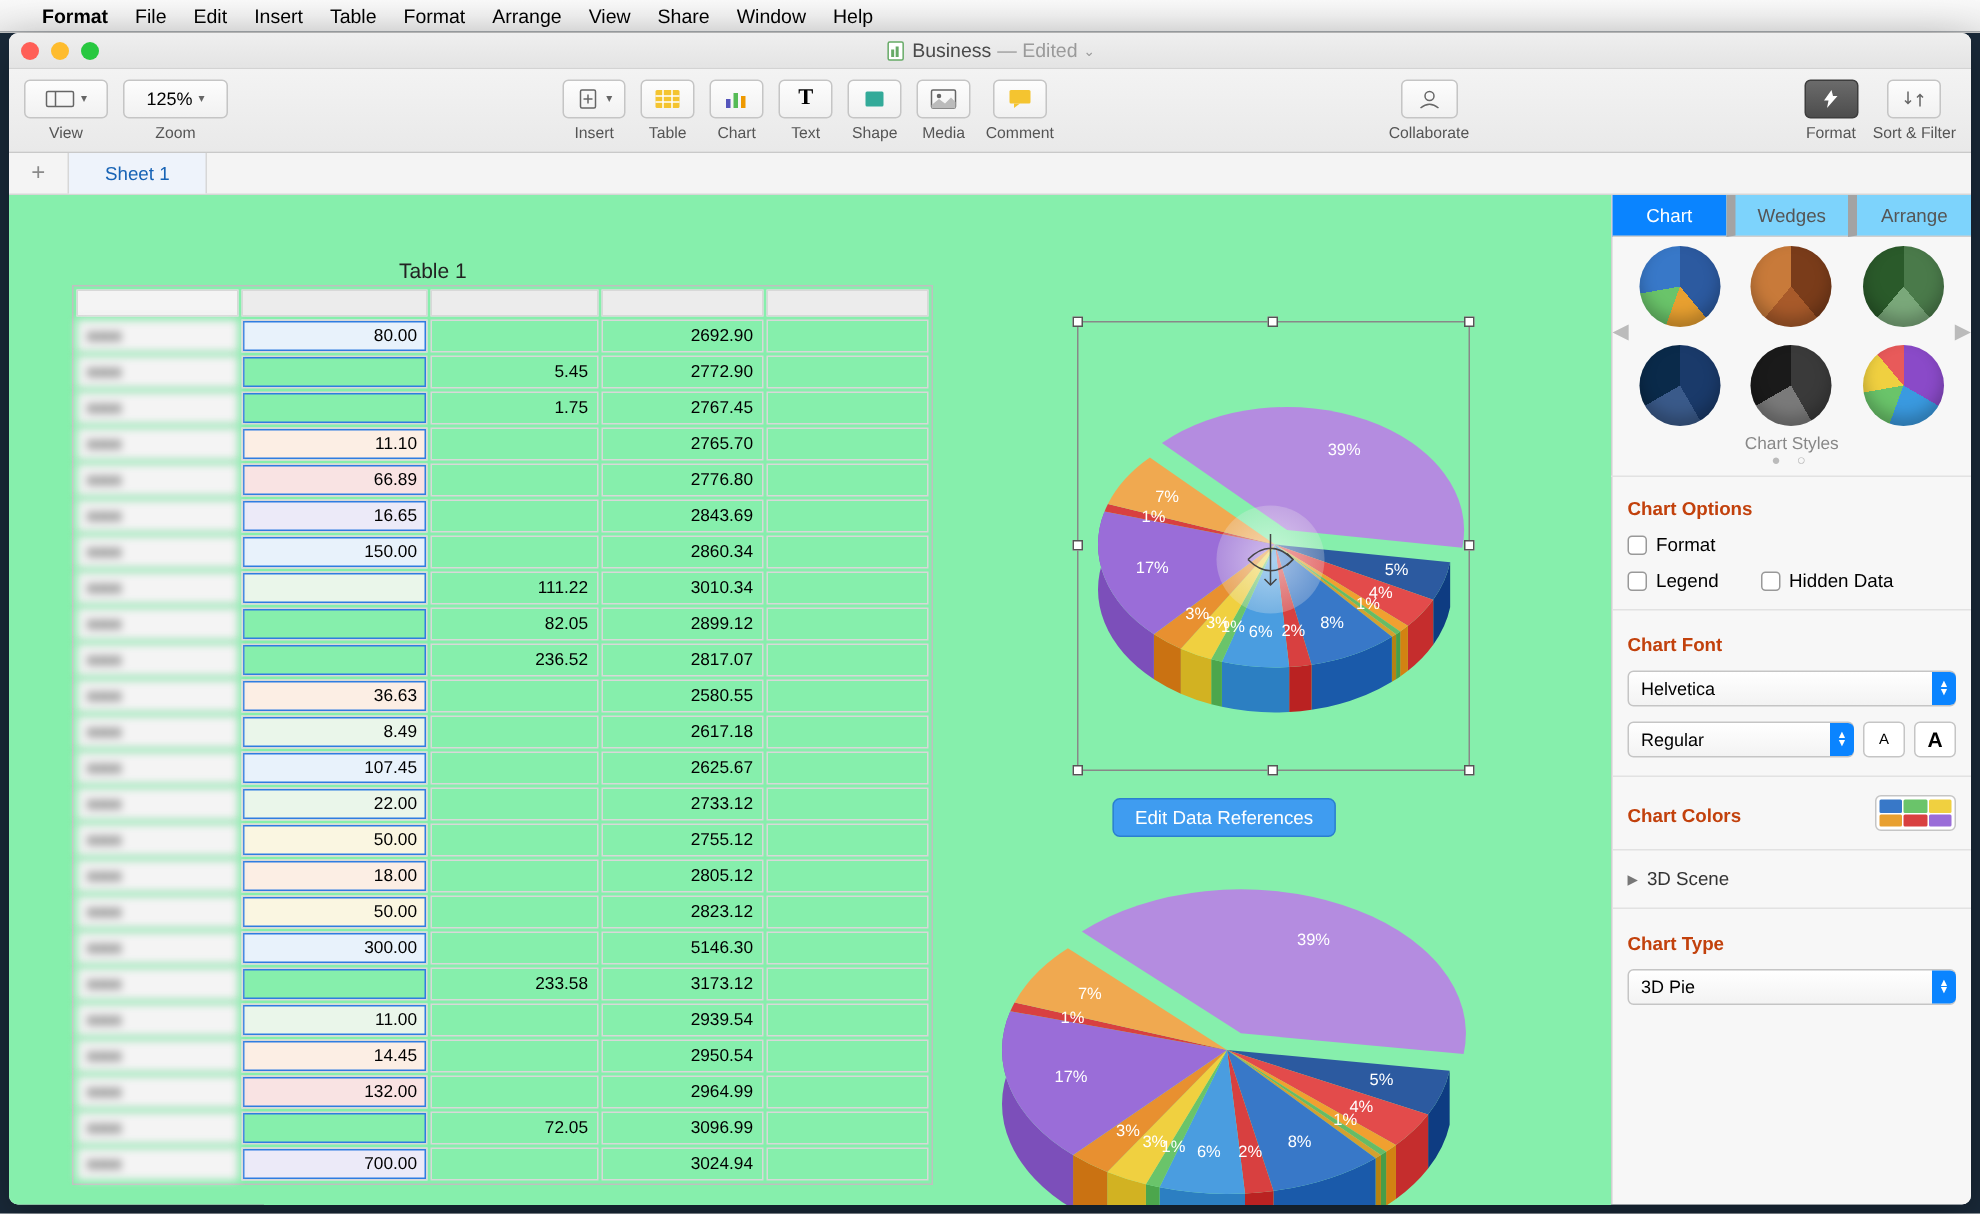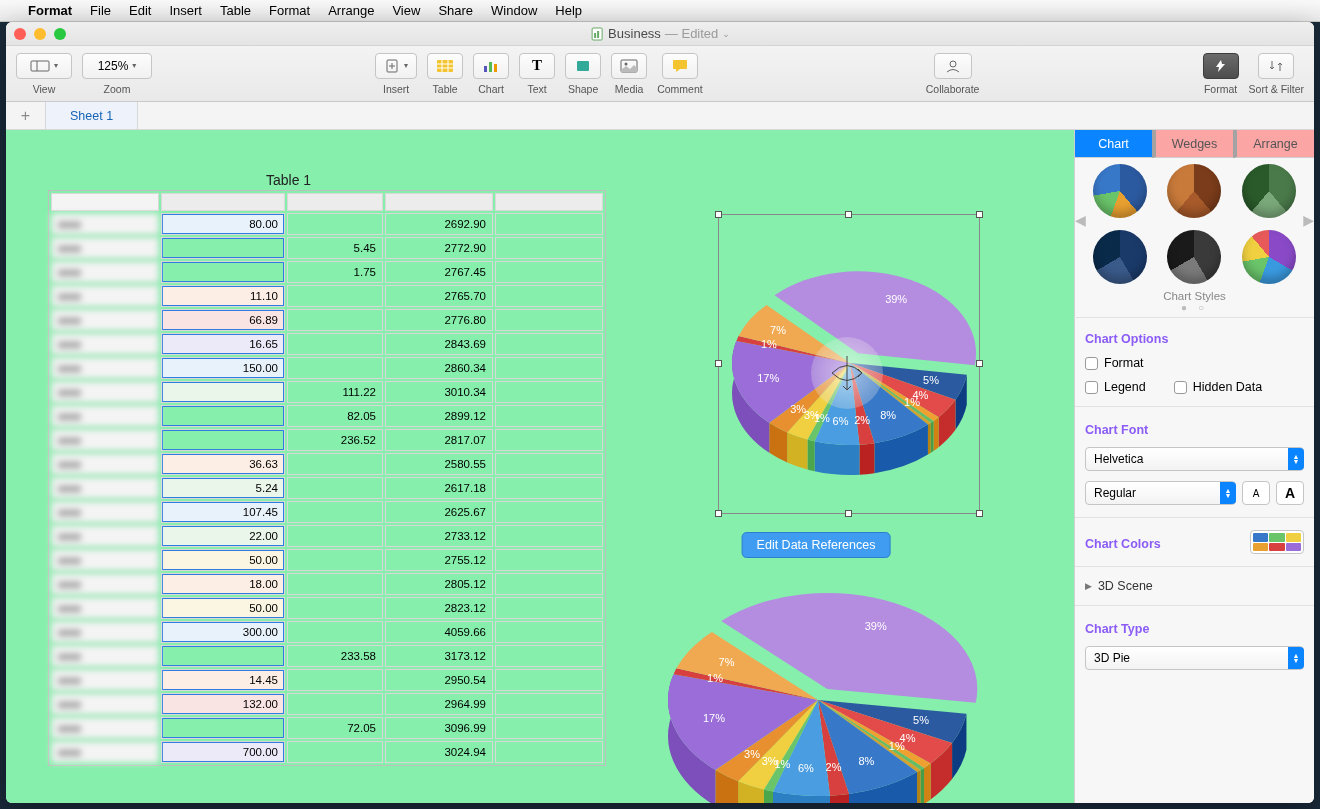--- a/index.html
+++ b/index.html
@@ -37,21 +37,21 @@
 
 .workarea { flex:1; display:flex; overflow:hidden;}
 .canvas { flex:1; background:#86efac; position:relative; overflow:auto;}
 
 .table-title { position:absolute; left:260px; top:42px; font-size:14px; color:#222;}
 
 .sheet { position:absolute; left:42px; top:60px; border:1px solid #bfbfbf; font-size:11.5px; }
 .sheet th, .sheet td { border:1px solid #d8d8d8; height:22px; padding:0 6px; }
 .sheet .colA{ width:108px; background:#f4f4f4;} 
 .sheet .colB{ width:124px; text-align:right; }
-.sheet .colC{ width:96px; text-align:right; }
+.sheet .colC{ width:112px; text-align:right; }
 .sheet .colD{ width:108px; text-align:right; }
 .sheet .colE{ width:108px; }
 .sheet thead th{ background:#ececec; height:18px;}
 .sheet tbody tr td:first-child{ background:#f4f4f4; filter:blur(3px); }
 .sheet .bsel td:nth-child(2){ box-shadow: inset 0 0 0 1px #2f7de1; }
 .sheet .tint-blue td:nth-child(2){ background:#e8f2fb;}
 .sheet .tint-peach td:nth-child(2){ background:#fceee4;}
 .sheet .tint-pink td:nth-child(2){ background:#f9e3e3;}
 .sheet .tint-lav td:nth-child(2){ background:#eceaf8;}
 .sheet .tint-grn td:nth-child(2){ background:#eaf6ea;}
@@ -63,32 +63,32 @@
 .h-tl{left:-4px;top:-4px;} .h-tr{right:-4px;top:-4px;} .h-bl{left:-4px;bottom:-4px;} .h-br{right:-4px;bottom:-4px;}
 .h-t{left:50%;top:-4px;margin-left:-4px;} .h-b{left:50%;bottom:-4px;margin-left:-4px;}
 .h-l{left:-4px;top:50%;margin-top:-4px;} .h-r{right:-4px;top:50%;margin-top:-4px;}
 
 .pie-lbl { font: 11px Helvetica, Arial; fill:#fff; font-weight:500; }
 
 .edit-ref { position:absolute; left:50%; transform:translateX(-50%); top:-6px; background:#3f9cf0; color:#fff; padding:5px 14px; border-radius:5px; border:1px solid #2a7fcf; font-size:12.5px;}
 
 .inspector { width:240px; background:#f7f7f7; border-left:1px solid #d0d0d0; display:flex; flex-direction:column; font-size:12.5px;}
 .insp-tabs { display:flex; height:28px;}
-.insp-tab { flex:1; display:flex; align-items:center; justify-content:center; border-bottom:1px solid #d0d0d0; color:#555; background:#fca5a5; border-left:4px solid #a3a3a3;}
+.insp-tab { flex:1; display:flex; align-items:center; justify-content:center; border-bottom:1px solid #d0d0d0; color:#555; background:#7dd3fc; border-left:6px solid #a3a3a3;}
 .insp-tab:first-child{border-left:none;}
 .insp-tab.active{ background:#0a84ff; color:#fff;}
 .insp-body{ padding:8px 10px 14px; display:flex; flex-direction:column; gap:10px; overflow:auto;}
 .chart-styles { position:relative; padding:6px 14px 2px;}
 .style-grid { display:grid; grid-template-columns:repeat(3,1fr); gap:12px; justify-items:center;}
 .style-sw { width:54px; height:54px; border-radius:50%; position:relative; box-shadow: inset 0 -6px 10px rgba(0,0,0,.25);}
 .style-cap { text-align:center; color:#888; font-size:11.5px; margin-top:6px;}
 .style-dots{ text-align:center; color:#bbb; letter-spacing:4px; font-size:10px;}
 .nav-arrow{ position:absolute; top:54px; color:#bbb; font-size:14px;}
 .nav-arrow.l{left:0;} .nav-arrow.r{right:0;}
-.section-h{ font-weight:600; color:#8b5cf6; margin-top:4px;}
+.section-h{ font-weight:600; color:#c2410c; margin-top:4px;}
 .opt-row{ display:flex; align-items:center; gap:6px;}
 .chk{ width:13px; height:13px; border:1px solid #999; border-radius:3px; background:#fff;}
 .sel{ height:24px; border:1px solid #c5c5c5; border-radius:4px; background:linear-gradient(#fff,#f3f3f3); display:flex; align-items:center; padding:0 8px; justify-content:space-between; font-size:12px;}
 .sel .dd{ width:16px; height:100%; background:#0a84ff; margin:-1px -9px -1px 6px; border-top-right-radius:4px; border-bottom-right-radius:4px; display:flex; flex-direction:column; align-items:center; justify-content:center; color:#fff; font-size:7px; line-height:5px;}
 .font-row{ display:flex; gap:6px;}
 .font-row .sel{ flex:1;text-align:center;}
 .sqbtn{ width:28px; height:24px; border:1px solid #c5c5c5; border-radius:4px; background:#fff; display:flex; align-items:center; justify-content:center; font-size:12px;}
 .color-sw{ width:54px; height:24px; border:1px solid #c5c5c5; border-radius:4px; background:#fff; padding:2px; display:grid; grid-template-columns:repeat(3,1fr); grid-template-rows:repeat(2,1fr); gap:1px;}
 .color-sw div{border-radius:1px;}
 .disc{ display:flex; align-items:center; gap:6px; color:#333;}
@@ -342,21 +342,21 @@
             </tr>
             <tr class="tint-peach bsel">
               <td class="colA">xxxx</td>
               <td class="colB">36.63</td>
               <td class="colC"></td>
               <td class="colD">2580.55</td>
               <td class="colE"></td>
             </tr>
             <tr class="tint-grn bsel">
               <td class="colA">xxxx</td>
-              <td class="colB">5.24</td>
+              <td class="colB">8.49</td>
               <td class="colC"></td>
               <td class="colD">2617.18</td>
               <td class="colE"></td>
             </tr>
             <tr class="tint-blue bsel">
               <td class="colA">xxxx</td>
               <td class="colB">107.45</td>
               <td class="colC"></td>
               <td class="colD">2625.67</td>
               <td class="colE"></td>
@@ -386,28 +386,35 @@
               <td class="colA">xxxx</td>
               <td class="colB">50.00</td>
               <td class="colC"></td>
               <td class="colD">2823.12</td>
               <td class="colE"></td>
             </tr>
             <tr class="tint-blue bsel">
               <td class="colA">xxxx</td>
               <td class="colB">300.00</td>
               <td class="colC"></td>
-              <td class="colD">4059.66</td>
+              <td class="colD">5146.30</td>
               <td class="colE"></td>
             </tr>
             <tr class=" bsel">
               <td class="colA">xxxx</td>
               <td class="colB"></td>
               <td class="colC">233.58</td>
               <td class="colD">3173.12</td>
+              <td class="colE"></td>
+            </tr>
+            <tr class="tint-grn bsel">
+              <td class="colA">xxxx</td>
+              <td class="colB">11.00</td>
+              <td class="colC"></td>
+              <td class="colD">2939.54</td>
               <td class="colE"></td>
             </tr>
             <tr class="tint-peach bsel">
               <td class="colA">xxxx</td>
               <td class="colB">14.45</td>
               <td class="colC"></td>
               <td class="colD">2950.54</td>
               <td class="colE"></td>
             </tr>
             <tr class="tint-pink bsel">

